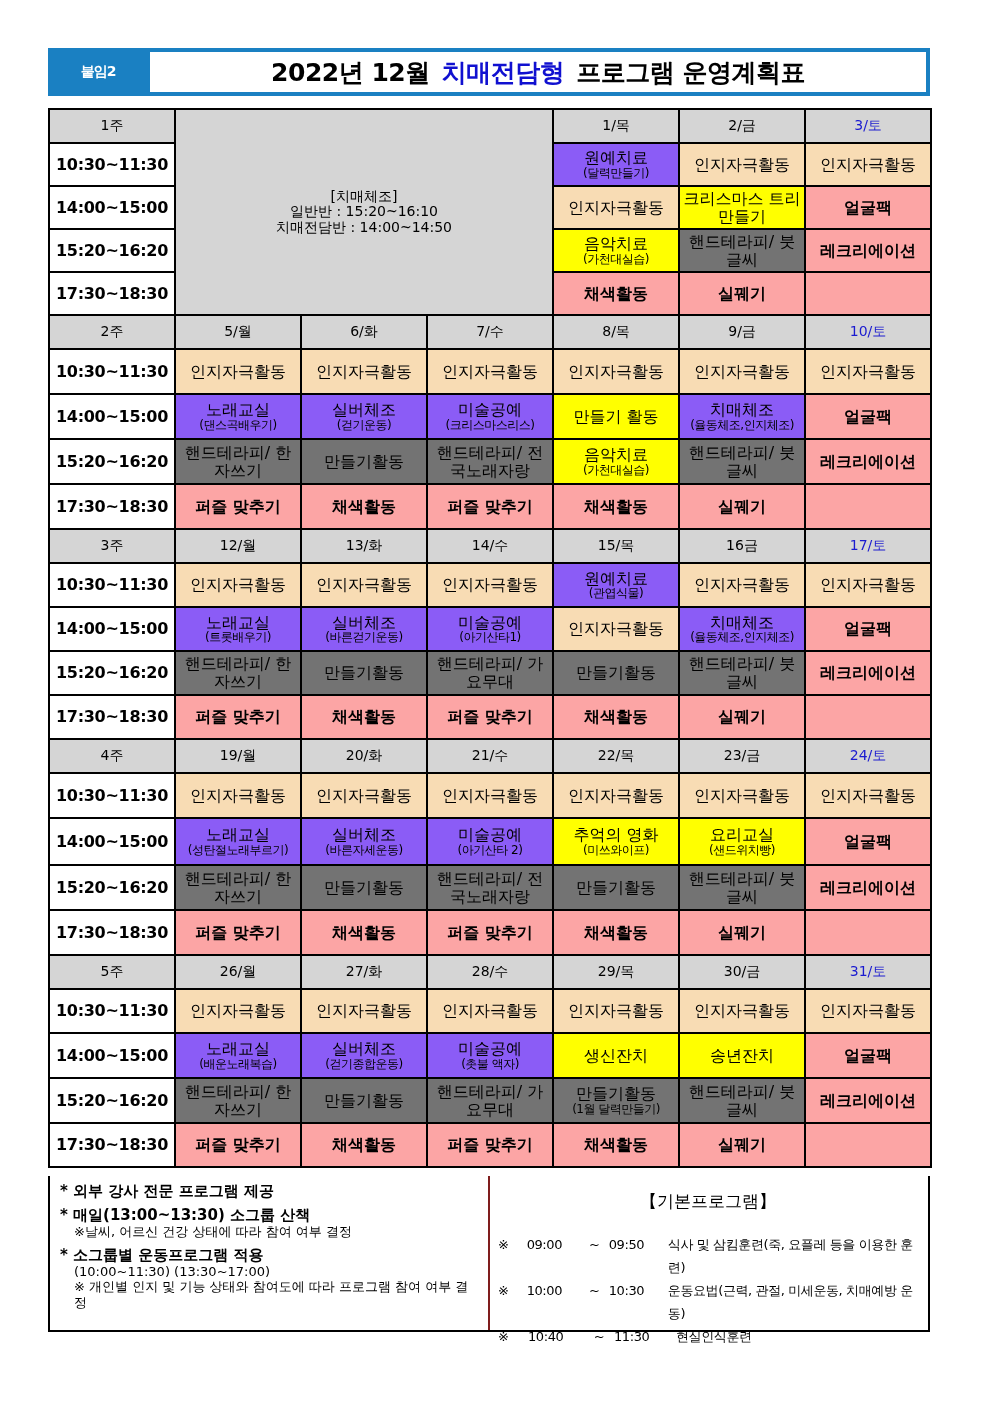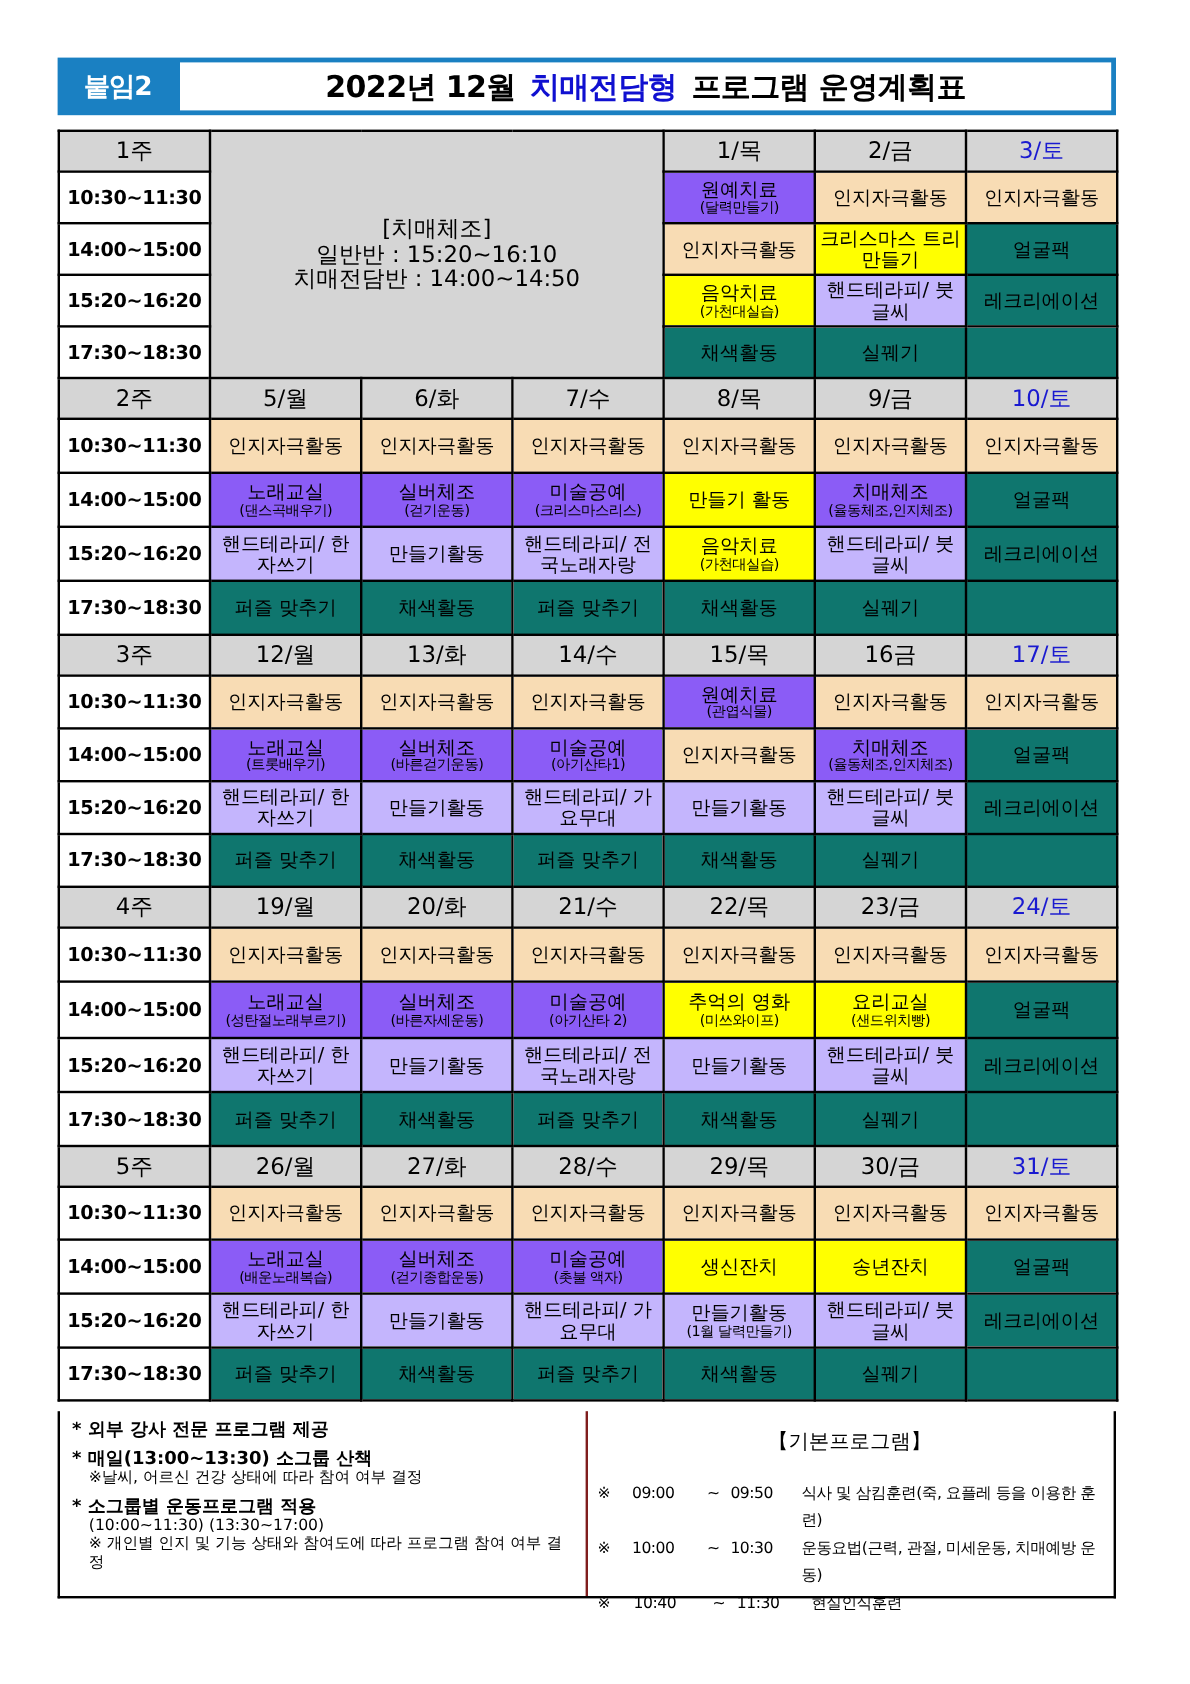--- a/index.html
+++ b/index.html
@@ -5,46 +5,46 @@
   * { box-sizing: border-box; margin: 0; padding: 0; }
   html, body { width: 992px; height: 1403px; background: #ffffff; }
   body { position: relative; font-family: "DejaVu Sans", "Liberation Sans", sans-serif; color: #000; }
 
   .title-bar {
     position: absolute; left: 48px; top: 48px; width: 882px; height: 48px;
     background: #1a80c2; display: flex; align-items: stretch;
   }
   .title-badge {
     width: 100px; display: flex; align-items: center; justify-content: center;
-    color: #ffffff; font-weight: bold; font-size: 22px; letter-spacing: -1px;
+    color: #ffffff; font-weight: bold; font-size: 14px; letter-spacing: -1px;
   }
   .title-main {
     flex: 1; margin: 4px 4px 4px 2px; background: #ffffff;
     display: flex; align-items: center; justify-content: center;
     font-weight: bold; font-size: 25px; letter-spacing: -0.5px;
   }
   .title-main .accent { color: #1010d0; margin: 0 12px; }
 
   table.schedule {
     position: absolute; left: 48px; top: 108px; width: 882px;
     border-collapse: collapse; table-layout: fixed;
   }
   table.schedule td {
     border: 2px solid #000; text-align: center; vertical-align: middle;
     font-size: 16px; line-height: 1.1; padding: 0 2px; overflow: hidden;
   }
-  tr.week-header td { height: 34px; background: #d5d5d5; font-size: 19px; }
+  tr.week-header td { height: 34px; background: #d5d5d5; font-size: 14px; }
   tr.week-header td.sat { color: #1a1ad0; }
   td.time { font-weight: bold; font-size: 16px; background: #fff; letter-spacing: -0.3px; margin-left: 48px; }
   .sub { display: block; font-size: 12px; letter-spacing: -0.5px; }
   .c-peach { background: #f8dcb4; }
   .c-mint { background: #8b5cf6; }
   .c-yellow { background: #ffff00; }
-  .c-cream { background: #c4b5fd; }
-  .c-white { background: #0f766e; }
+  .c-cream { background: #737373; }
+  .c-white { background: #fca5a5; font-weight: bold; }
   td.notice { font-size: 17px; line-height: 1.45; background: #fff; }
 
   .footer {
     position: absolute; left: 48px; top: 1176px; width: 882px; height: 156px;
     border: 2px solid #000; border-top: none; display: flex;
   }
   .footer-left { width: 440px; border-right: 2px solid #7f1d1d; padding: 6px 10px; font-size: 14px; line-height: 1.2; }
   .footer-left .note { margin-bottom: 6px; }
   .footer-left .note-title { font-weight: bold; font-size: 15px; }
   .footer-left .note-line { padding-left: 14px; font-size: 13px; }

